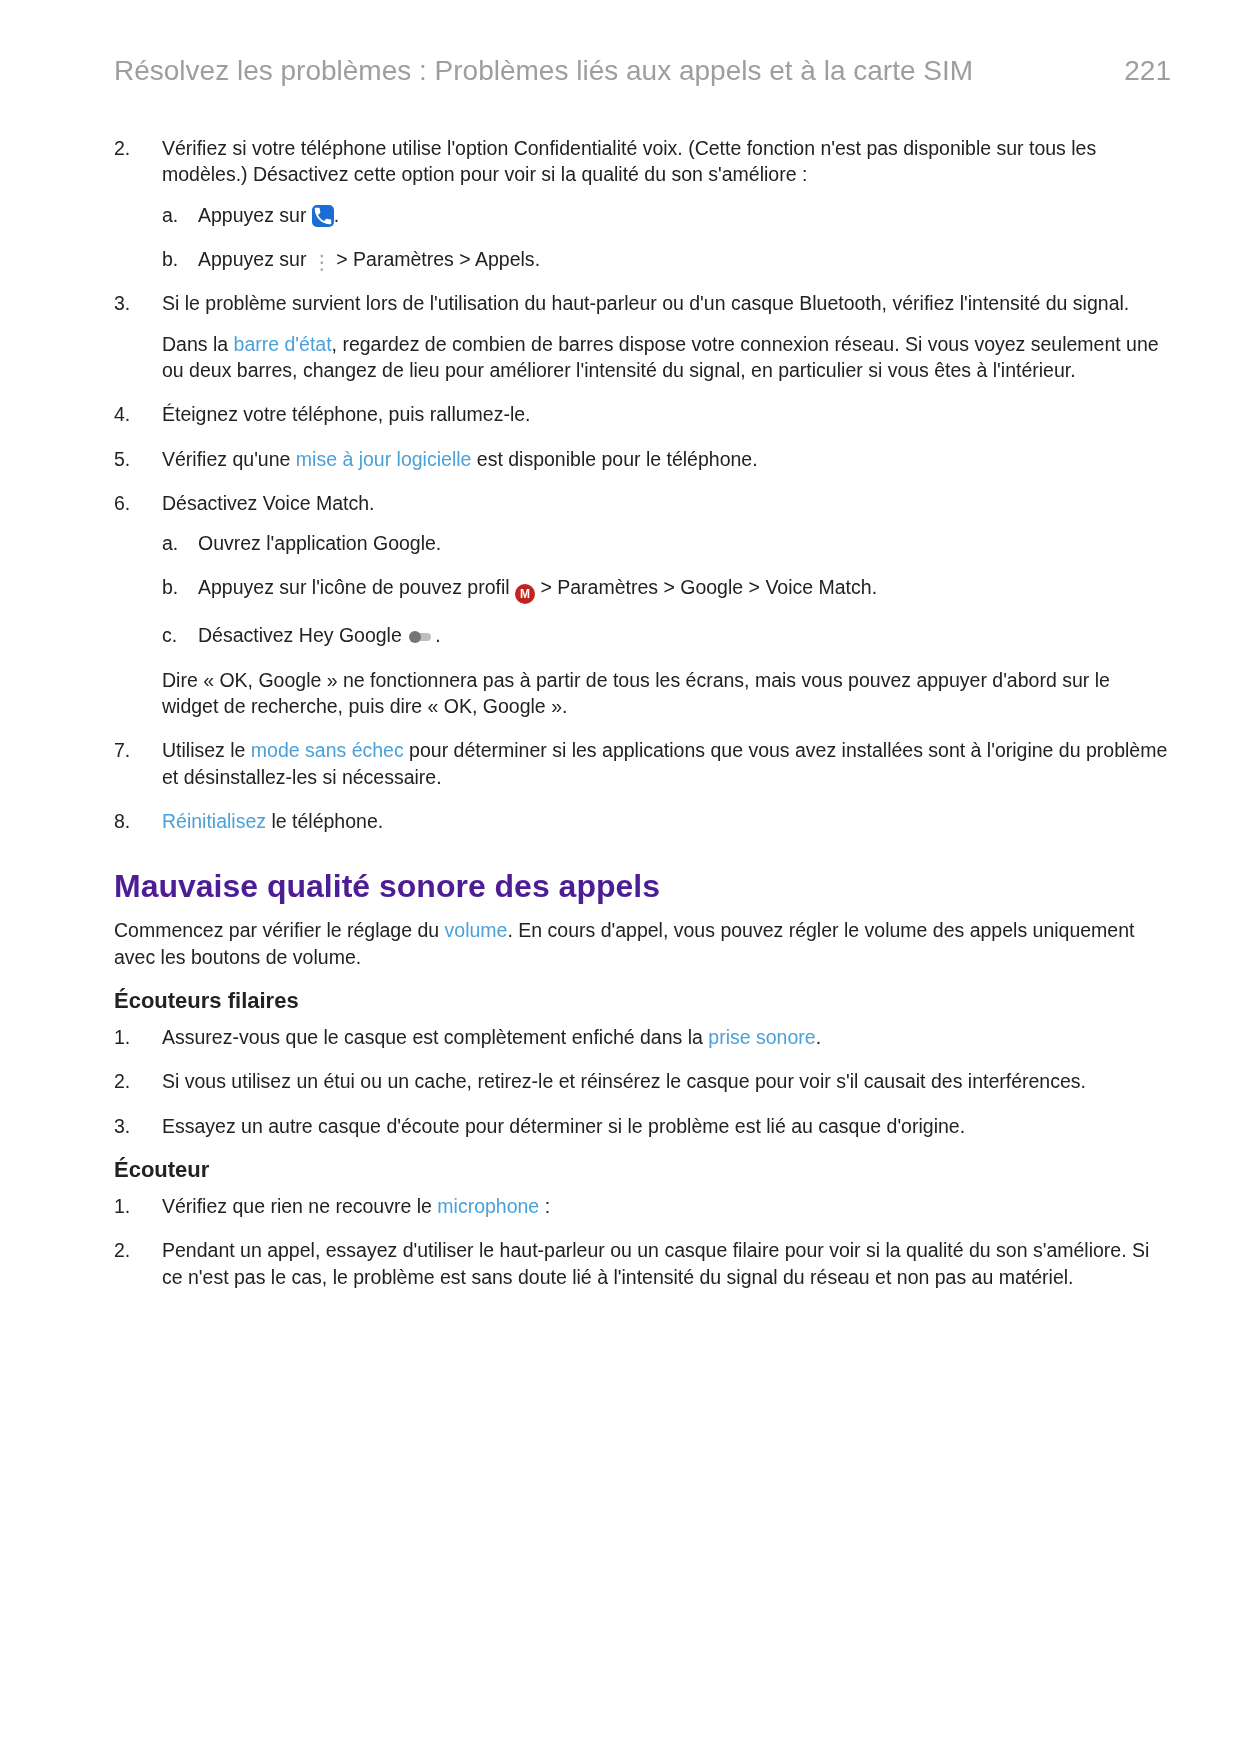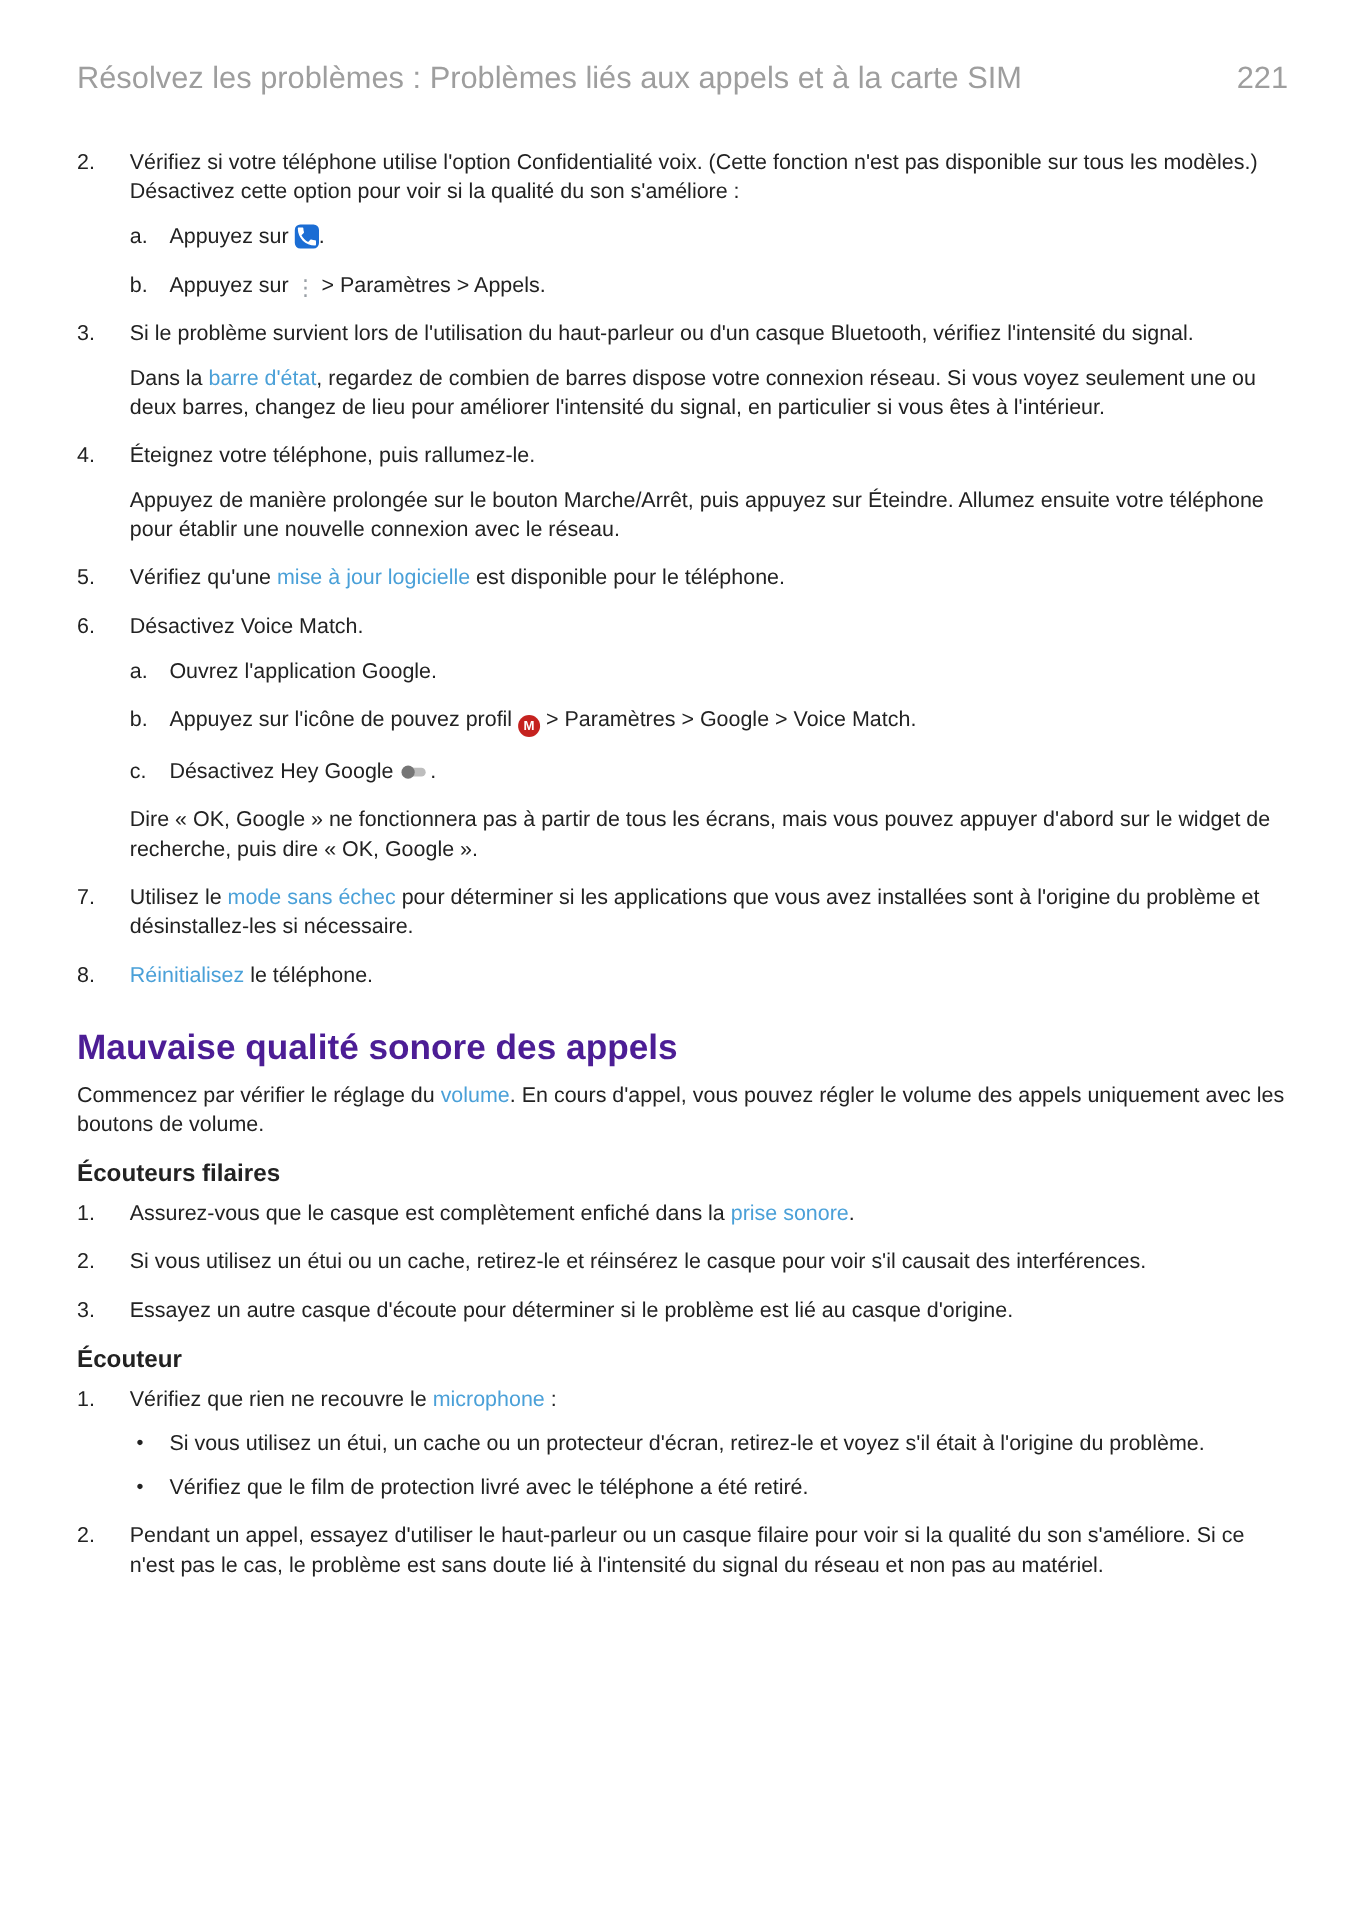--- a/index.html
+++ b/index.html
@@ -6,20 +6,21 @@
     margin: 0;
     font-family: "Segoe UI", "Helvetica Neue", Arial, sans-serif;
     color: #222;
     background: #fff;
     width: 1241px;
     height: 1754px;
     position: relative;
   }
   .page {
     padding: 55px 70px 20px 70px;
+    margin-left: 44px;
   }
   .header {
     display: flex;
     justify-content: space-between;
     align-items: baseline;
     margin-bottom: 48px;
   }
   .breadcrumb {
     font-size: 28px;
     color: #9e9e9e;
@@ -180,23 +181,20 @@
 
     <li>
       <span>Si le problème survient lors de l'utilisation du haut-parleur ou d'un casque Bluetooth, vérifiez l'intensité du signal.</span>
       <div class="para body-text">
         <span>Dans la </span><a class="link">barre d'état</a><span>, regardez de combien de barres dispose votre connexion réseau. Si vous voyez seulement une ou deux barres, changez de lieu pour améliorer l'intensité du signal, en particulier si vous êtes à l'intérieur.</span>
       </div>
     </li>
 
     <li>
       <span>Éteignez votre téléphone, puis rallumez-le.</span>
-      <div class="para body-text">
-        <span>Appuyez de manière prolongée sur le bouton Marche/Arrêt, puis appuyez sur </span><strong>Éteindre</strong><span>. Allumez ensuite votre téléphone pour établir une nouvelle connexion avec le réseau.</span>
-      </div>
     </li>
 
     <li>
       <span>Vérifiez qu'une </span><a class="link">mise à jour logicielle</a><span> est disponible pour le téléphone.</span>
     </li>
 
     <li>
       <span>Désactivez Voice Match.</span>
       <ol class="sub-alpha">
         <li>Ouvrez l'application Google.</li>
@@ -234,21 +232,17 @@
       <span>Assurez-vous que le casque est complètement enfiché dans la </span><a class="link">prise sonore</a><span>.</span>
     </li>
     <li>Si vous utilisez un étui ou un cache, retirez-le et réinsérez le casque pour voir s'il causait des interférences.</li>
     <li>Essayez un autre casque d'écoute pour déterminer si le problème est lié au casque d'origine.</li>
   </ol>
 
   <div class="sub-head">Écouteur</div>
   <ol class="main-list third">
     <li>
       <span>Vérifiez que rien ne recouvre le </span><a class="link">microphone</a><span> :</span>
-      <ul class="bullets">
-        <li>Si vous utilisez un étui, un cache ou un protecteur d'écran, retirez-le et voyez s'il était à l'origine du problème.</li>
-        <li>Vérifiez que le film de protection livré avec le téléphone a été retiré.</li>
-      </ul>
     </li>
     <li>Pendant un appel, essayez d'utiliser le haut-parleur ou un casque filaire pour voir si la qualité du son s'améliore. Si ce n'est pas le cas, le problème est sans doute lié à l'intensité du signal du réseau et non pas au matériel.</li>
   </ol>
 
 </div>
 
 </body></html>

